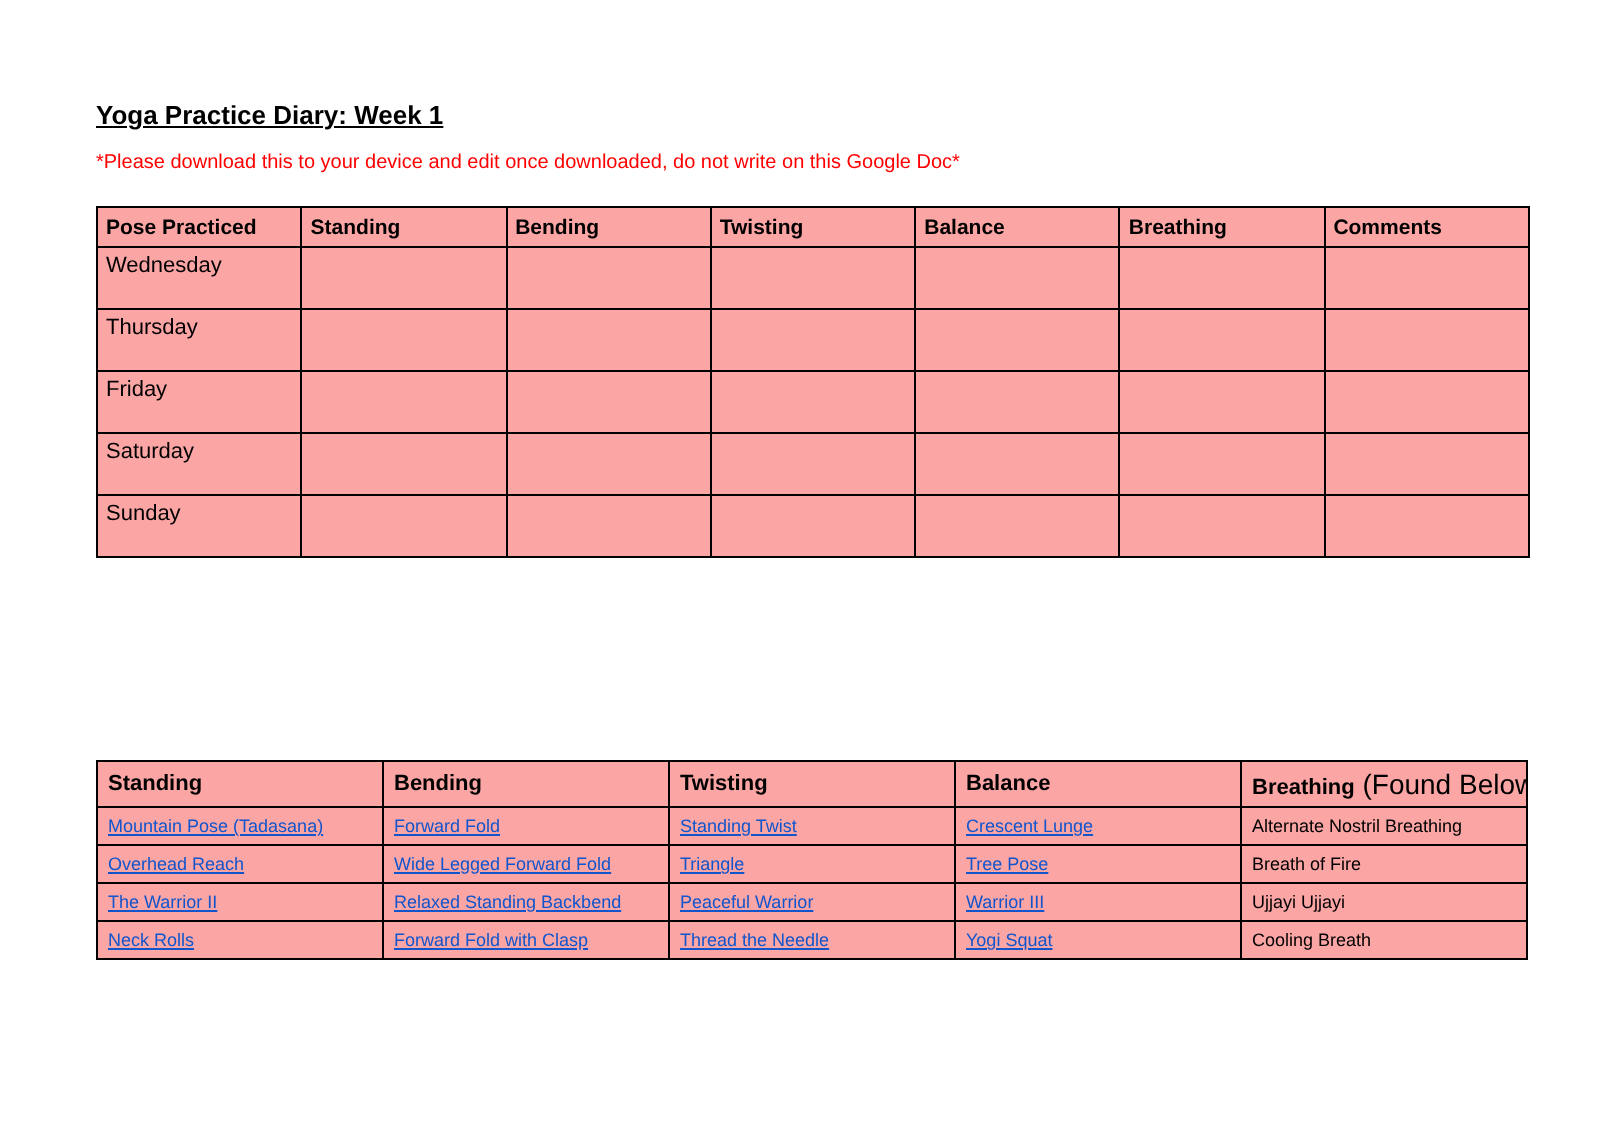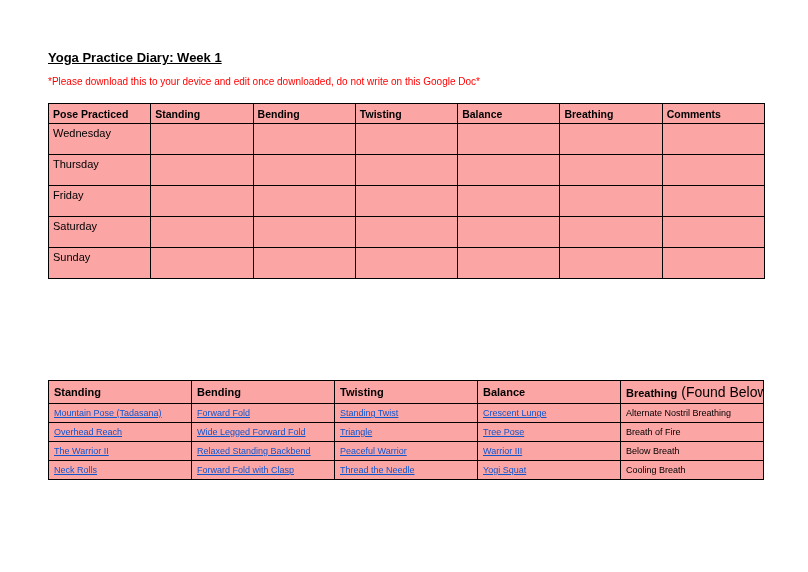--- a/index.html
+++ b/index.html
@@ -147,21 +147,21 @@
         <td><a href="#" style="color: rgb(17, 85, 204);">Wide Legged Forward Fold</a></td>
         <td><a href="#" style="color: rgb(17, 85, 204);">Triangle</a></td>
         <td><a href="#" style="color: rgb(17, 85, 204);">Tree Pose</a></td>
         <td>Breath of Fire</td>
       </tr>
       <tr>
         <td><a href="#" style="color: rgb(17, 85, 204);">The Warrior II</a></td>
         <td><a href="#" style="color: rgb(17, 85, 204);">Relaxed Standing Backbend</a></td>
         <td><a href="#" style="color: rgb(17, 85, 204);">Peaceful Warrior</a></td>
         <td><a href="#" style="color: rgb(17, 85, 204);">Warrior III</a></td>
-        <td>Below Breath</td>
+        <td>Ujjayi Ujjayi</td>
       </tr>
       <tr>
         <td><a href="#" style="color: rgb(17, 85, 204);">Neck Rolls</a></td>
         <td><a href="#" style="color: rgb(17, 85, 204);">Forward Fold with Clasp</a></td>
         <td><a href="#" style="color: rgb(17, 85, 204);">Thread the Needle</a></td>
         <td><a href="#" style="color: rgb(17, 85, 204);">Yogi Squat</a></td>
         <td>Cooling Breath</td>
       </tr>
     </tbody>
 </table>

